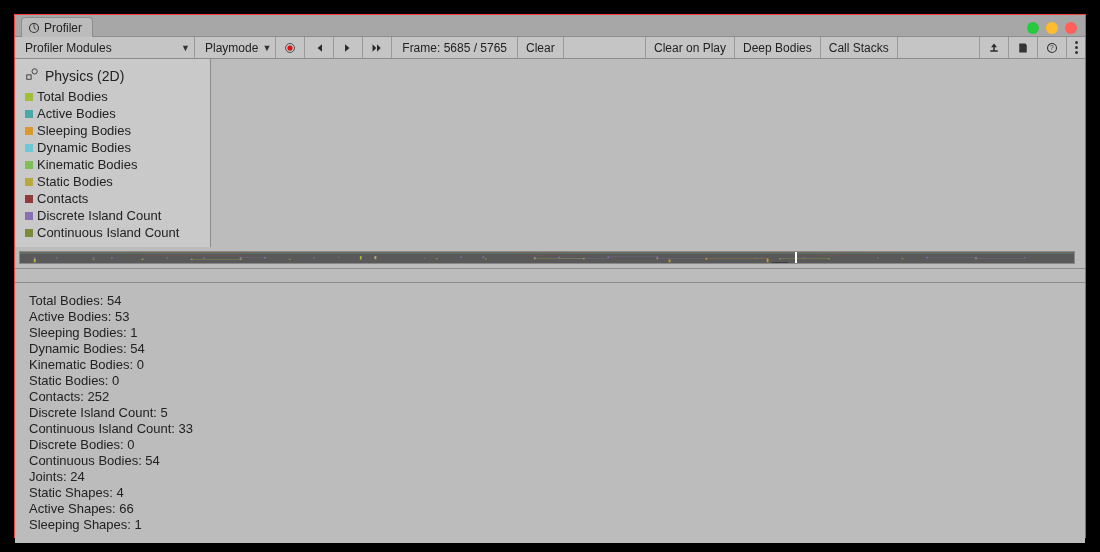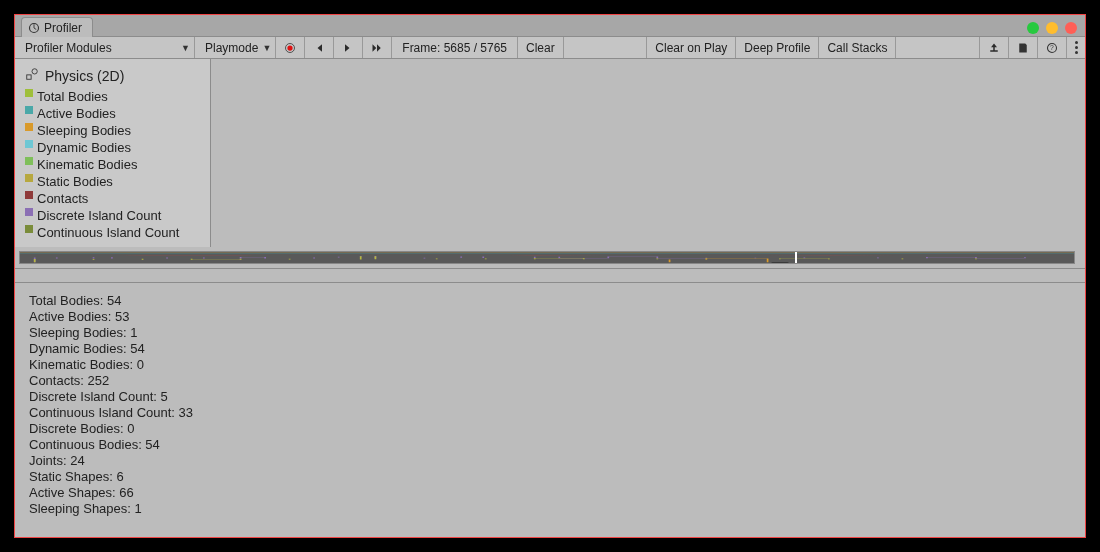--- a/index.html
+++ b/index.html
@@ -27,21 +27,21 @@
   .rec-btn svg circle.inner { fill:#d11;}
   .kebab { flex-direction:column; gap:2px; width:18px;}
   .kebab div{ width:3px; height:3px; background:#333; border-radius:50%; }
   .frame-label { padding: 0 10px; }
 
   
   .body { display:flex; height: 210px; border-bottom:1px solid #8c8c8c;flex-direction:column;}
   .sidebar { width: 196px; background:#c9c9c9; border-right:1px solid #8c8c8c; padding:6px 0 6px 0; }
   .module-title { display:flex; align-items:center; gap:6px; padding:2px 8px 4px 10px; font-size:14px; }
   .module-title svg { width:14px; height:14px; }
-  .legend-item { display:flex; align-items:flex-start; gap:6px; padding:1px 8px 1px 22px; font-size:13px; position:relative;}
+  .legend-item { display:flex; align-items:center; gap:6px; padding:1px 8px 1px 22px; font-size:13px; position:relative;}
   .legend-swatch { position:absolute; left:10px; width:8px; height:8px; }
 
   .chart-wrap { flex:1; position:relative; background:#595959; border:1px solid #888; margin:4px 10px 4px 4px; overflow:hidden;}
   .scroll-track { position:absolute; right:2px; top:4px; bottom:4px; width:10px; }
   .scroll-thumb { position:absolute; right:0; width:10px; border-radius:5px; background:#9e9e9e; }
   .chart-svg { width:100%; height:100%; display:block;}
   .marker-label { position:absolute; font-size:11px; color:#d5d5d5; background:#3a3a3a; padding:0 3px; border-radius:2px; line-height:14px;}
   .marker-label.light { background:#7a6a2f; color:#fff; }
   .cursor-line { position:absolute; top:0; bottom:0; width:2px; background:#fff;}
 
@@ -116,21 +116,21 @@
       <span>Frame: 5685 / 5765</span>
     </div>
     <div class="tb-btn">
       <span>Clear</span>
     </div>
     <div class="tb-spacer"></div>
     <div class="tb-btn">
       <span>Clear on Play</span>
     </div>
     <div class="tb-btn">
-      <span>Deep Profile</span>
+      <span>Deep Bodies</span>
     </div>
     <div class="tb-btn">
       <span>Call Stacks</span>
     </div>
     <div class="tb-spacer"></div>
     <div class="tb-btn">
       <span class="tb-icon">
         <svg viewBox="0 0 16 16">
             <path d="M3 13h10v-2H3zM8 2L4 7h3v4h2V7h3z"></path>
           </svg>
@@ -238,24 +238,25 @@
   </div>
 
   <div class="gap-bar"></div>
 
   <div class="details" id="details-host">
       <div class="detail-row">Total Bodies: 54</div>
       <div class="detail-row">Active Bodies: 53</div>
       <div class="detail-row">Sleeping Bodies: 1</div>
       <div class="detail-row">Dynamic Bodies: 54</div>
       <div class="detail-row">Kinematic Bodies: 0</div>
+      <div class="detail-row">Static Bodies: 0</div>
       <div class="detail-row">Contacts: 252</div>
       <div class="detail-row">Discrete Island Count: 5</div>
       <div class="detail-row">Continuous Island Count: 33</div>
       <div class="detail-row">Discrete Bodies: 0</div>
       <div class="detail-row">Continuous Bodies: 54</div>
       <div class="detail-row">Joints: 24</div>
-      <div class="detail-row">Static Shapes: 6</div>
+      <div class="detail-row">Static Shapes: 4</div>
       <div class="detail-row">Active Shapes: 66</div>
       <div class="detail-row">Sleeping Shapes: 1</div>
     </div>
 
 </div>
 
 </body></html>

